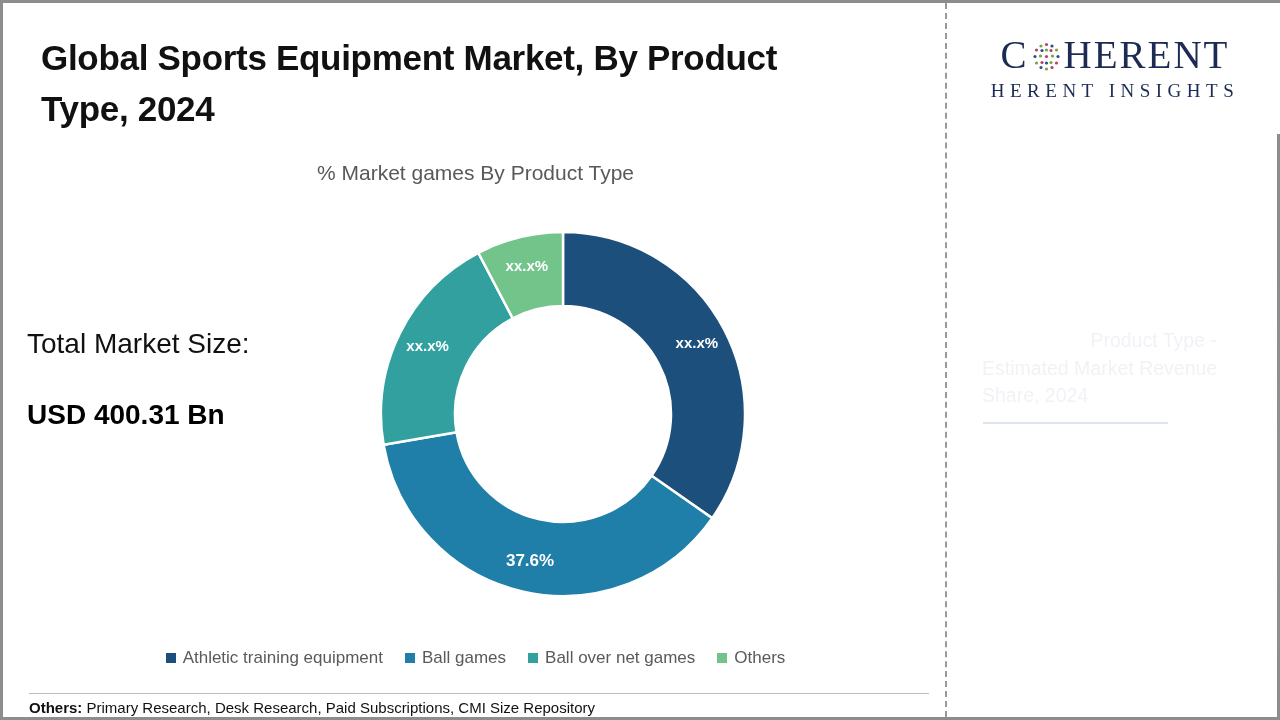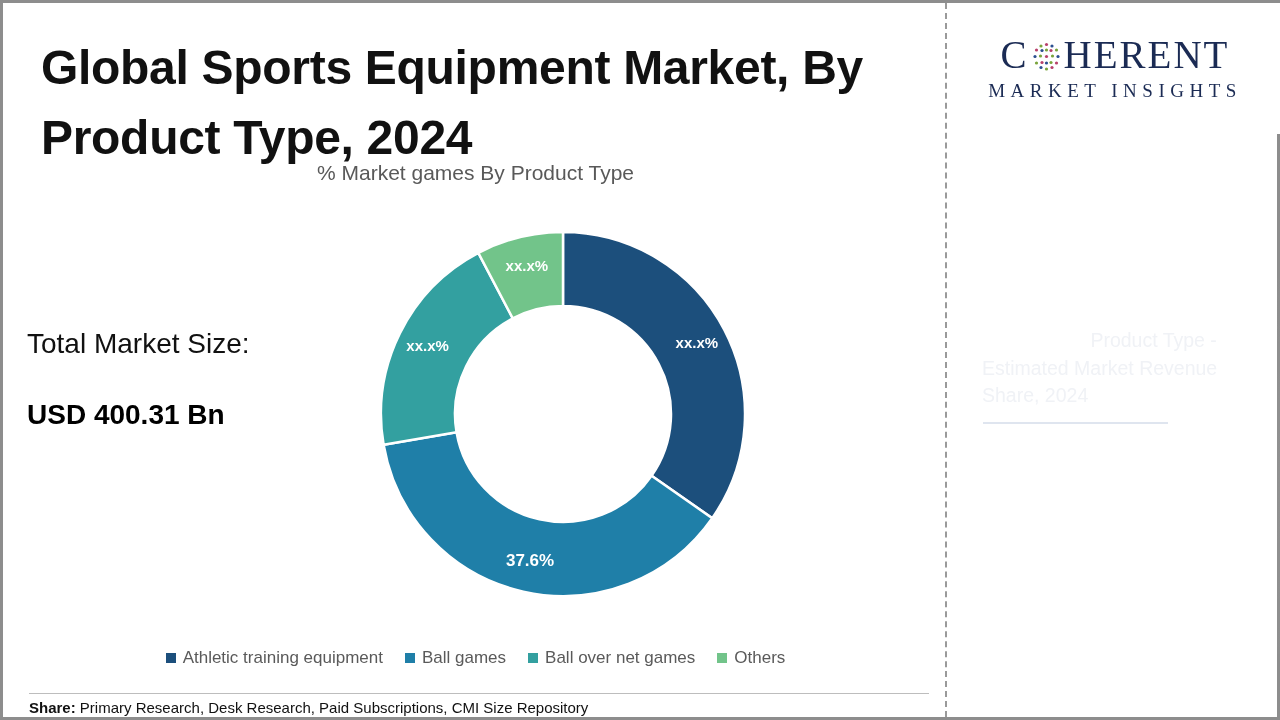--- a/index.html
+++ b/index.html
@@ -18,21 +18,21 @@
   }
   
   #left-panel {
     position:absolute; left:0; top:0;
     width:945px; height:714px;
     background:#ffffff;
     border-left:3px solid #8d8d8d;
   }
   #page-title {
     position:absolute; left:38px; top:30px; width:830px;
-    font-size:48px; font-weight:bold; line-height:1.45;
+    font-size:35px; font-weight:bold; line-height:1.45;
     color:#111111; letter-spacing:-0.3px;
   }
   #chart-subtitle {
     position:absolute; left:0; top:158px; width:945px;
     text-align:center; font-size:21px; color:#595959;
   }
   
   #market-size-block {
     position:absolute; left:24px; top:322px; width:300px;
   }
@@ -178,21 +178,21 @@
           <span class="legend-swatch" style="background: rgb(51, 160, 160);"></span>
           <span class="legend-label">Ball over net games</span>
         </div>
         <div class="legend-item">
           <span class="legend-swatch" style="background: rgb(114, 196, 138);"></span>
           <span class="legend-label">Others</span>
         </div>
       </div>
 
     <div id="source-bar">
-      <b>Share:</b><span> Primary Research, Desk Research, Paid Subscriptions, CMI Size Repository</span>
+      <b>Others:</b><span> Primary Research, Desk Research, Paid Subscriptions, CMI Size Repository</span>
     </div>
   </div>
 
   <div id="divider"></div>
 
   <div id="right-panel">
 
     <div id="logo-box">
       <div id="logo-word">
         <span>C</span>
@@ -218,21 +218,21 @@
               <circle cx="21" cy="22.5" r="1.6" fill="#7aa43c"></circle>
               <circle cx="26.5" cy="23" r="1.6" fill="#b8416b"></circle>
               <circle cx="11" cy="27.5" r="1.6" fill="#2b4f8f"></circle>
               <circle cx="22" cy="27.5" r="1.6" fill="#b8416b"></circle>
               <circle cx="16.5" cy="29" r="1.6" fill="#7aa43c"></circle>
             </g>
           </svg>
         </span>
         <span>HERENT</span>
       </div>
-      <div id="logo-sub">MARKET INSIGHTS</div>
+      <div id="logo-sub">HERENT INSIGHTS</div>
     </div>
 
     <div id="blue-box">
       <div class="bg-figure"></div>
       <div id="stat-pct">37.6%</div>
       <div id="stat-desc">
         <b>Ball games</b><span> Product Type - Estimated Market Revenue Share, 2024</span>
       </div>
       <div id="stat-rule"></div>
       <div id="panel-title">Global Sports Equipment Market</div>

